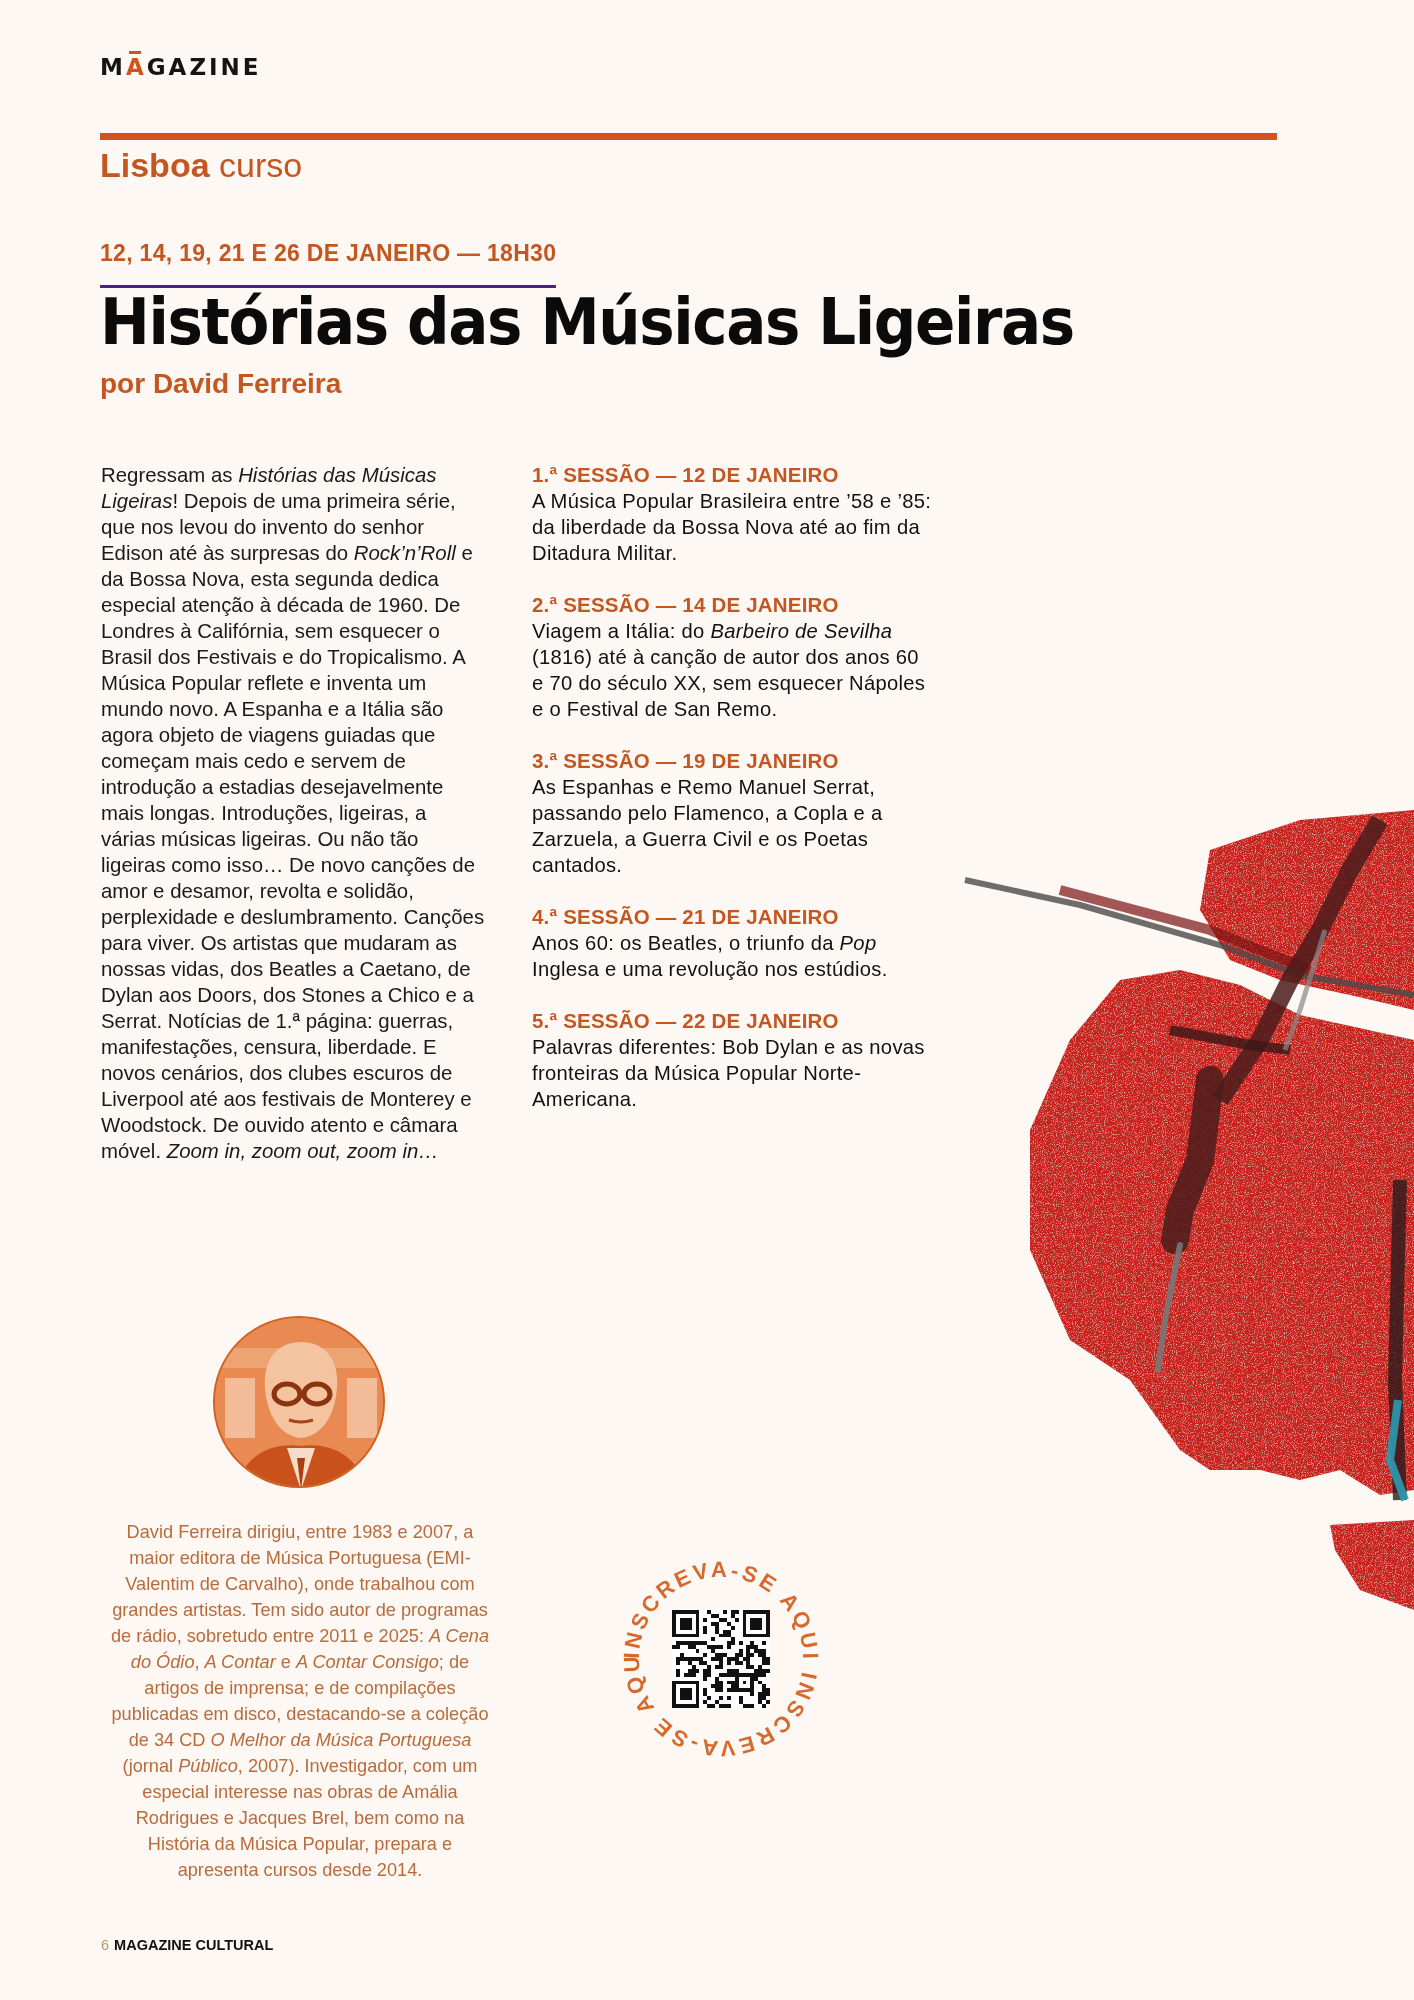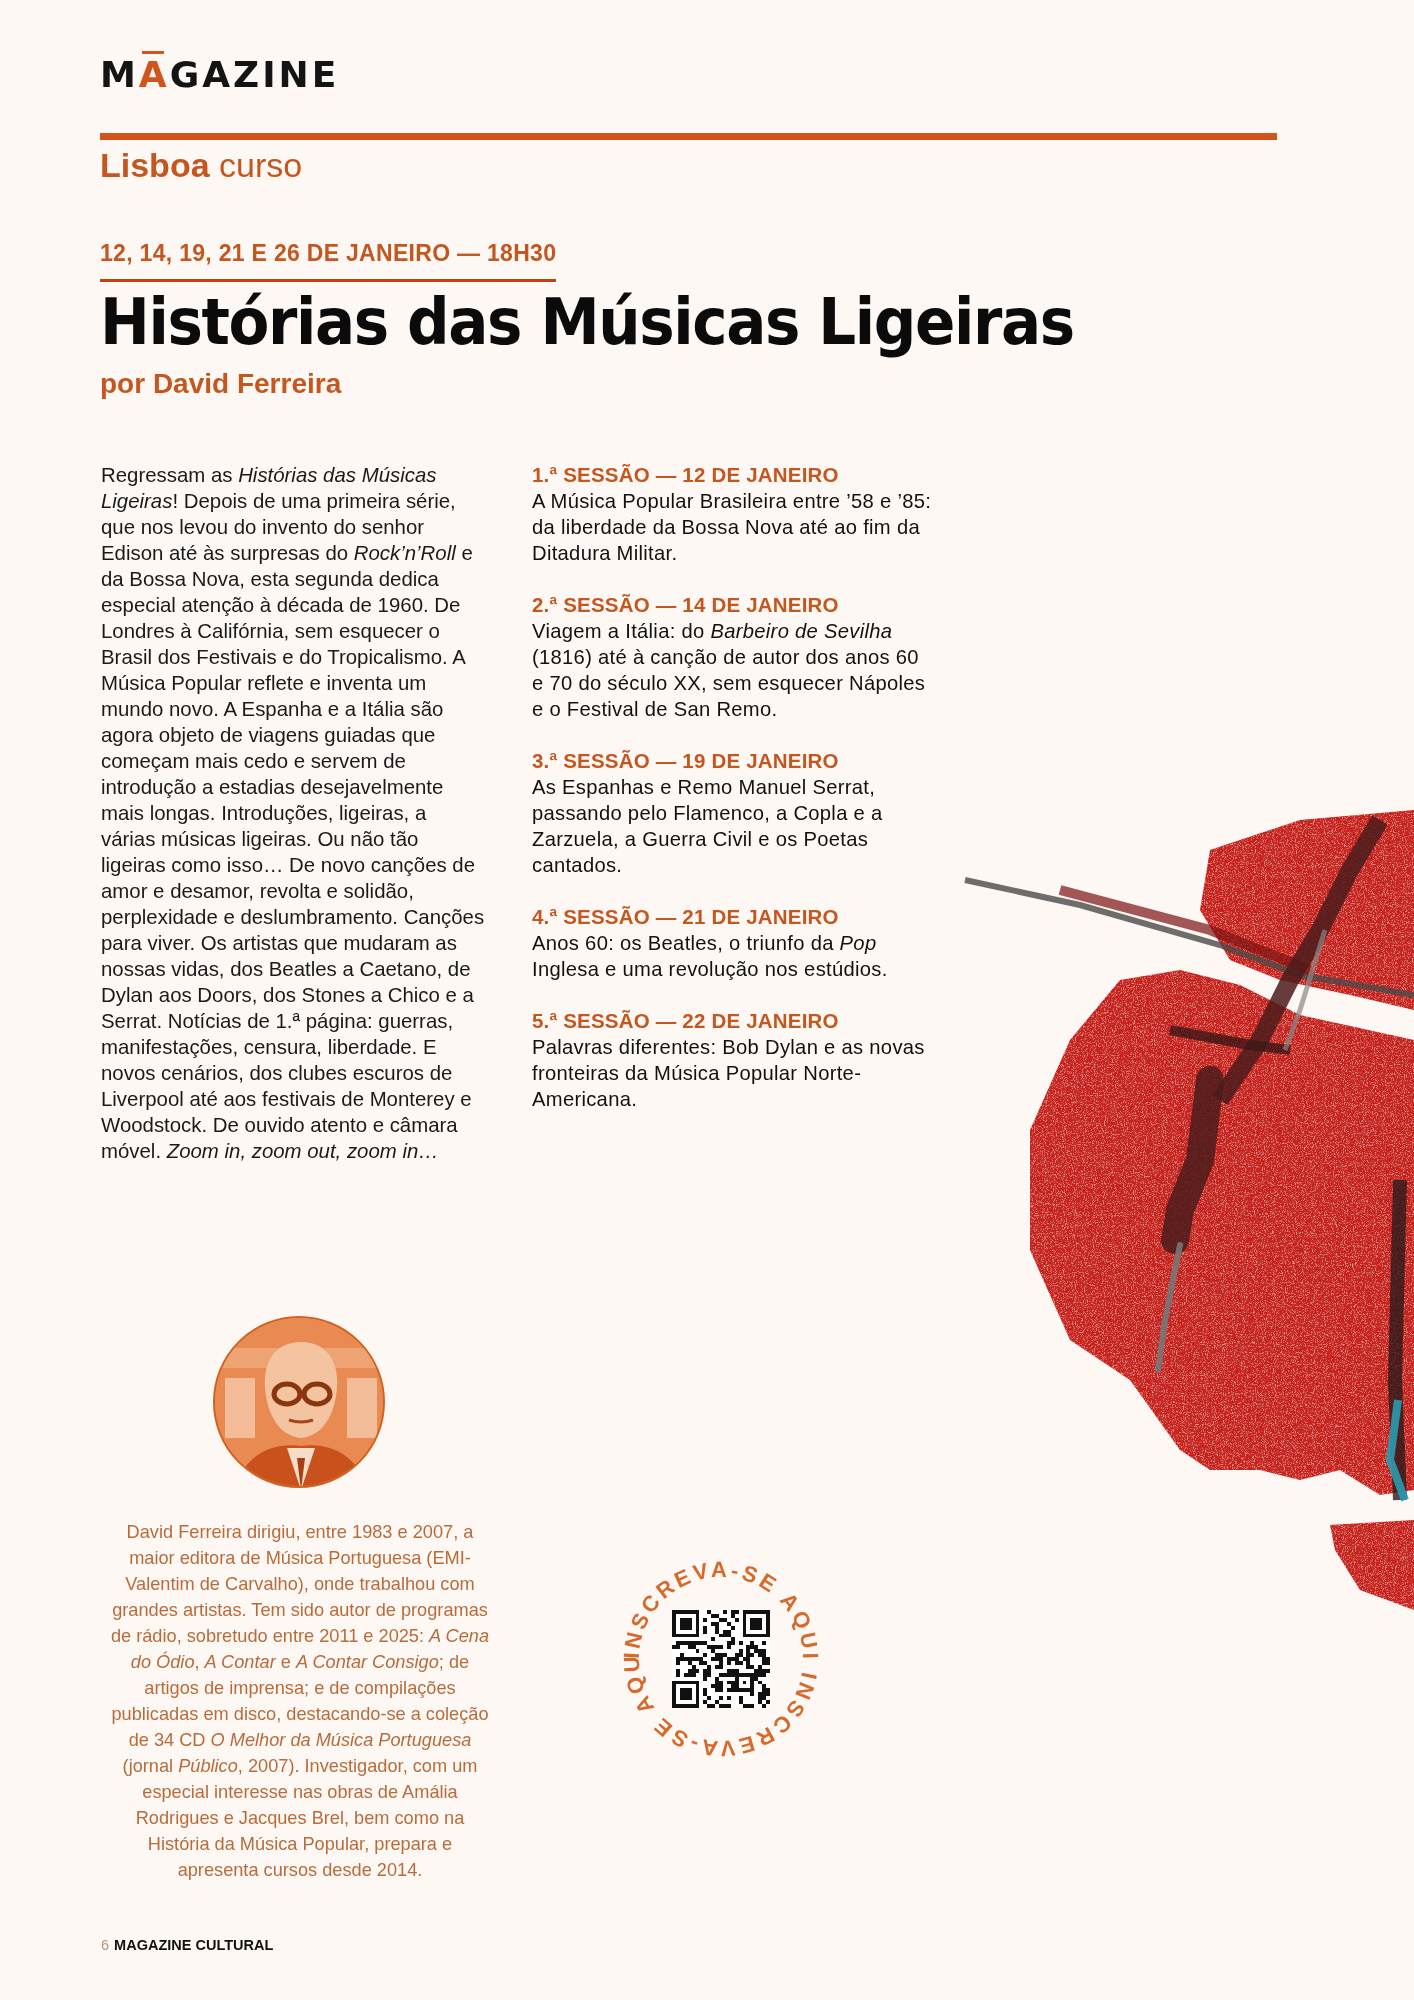--- a/index.html
+++ b/index.html
@@ -7,35 +7,35 @@
     width: 1414px; height: 2000px; position: relative; overflow: hidden;
     background: #fdf8f4;
     font-family: "Liberation Sans", "DejaVu Sans", sans-serif;
     color: #111;
   }
   .abs { position: absolute; }
 
   
   .masthead {
     left: 100px; top: 54px; font-family: "DejaVu Sans", sans-serif;
-    font-weight: 900; font-size: 36px; letter-spacing: 3px; color: #141414;
+    font-weight: 900; font-size: 23px; letter-spacing: 3px; color: #141414;
   }
   .masthead .accent-a { color: #d2541c; position: relative; }
   .masthead .accent-a::before {
     content: ""; position: absolute; left: 3px; right: 6px; top: -3px; height: 3px; background: #d2541c;
   }
 
   .rule { left: 100px; top: 133px; width: 1177px; height: 7px; background: #d2541c; }
 
   .section-label { left: 100px; top: 146px; font-size: 34px; color: #c4561f; }
   .section-label .city { font-weight: bold; }
 
   .dates {
     left: 100px; top: 240px; font-size: 23px; font-weight: bold; color: #c4561f;
-    letter-spacing: 0.3px; padding-bottom: 12px; border-bottom: 3px solid #c2410c;
+    letter-spacing: 0.3px; padding-bottom: 18px; border-bottom: 3px solid #4c1d95;
   }
 
   .title {
     left: 100px; top: 285px; font-family: "DejaVu Sans", sans-serif;
     font-size: 64px; font-weight: bold; letter-spacing: -1.5px; color: #0b0b0b;
     transform: scaleX(0.93); transform-origin: left top; white-space: nowrap;
   }
   .byline { left: 100px; top: 368px; font-size: 28px; font-weight: bold; color: #c4561f; }
 
   

